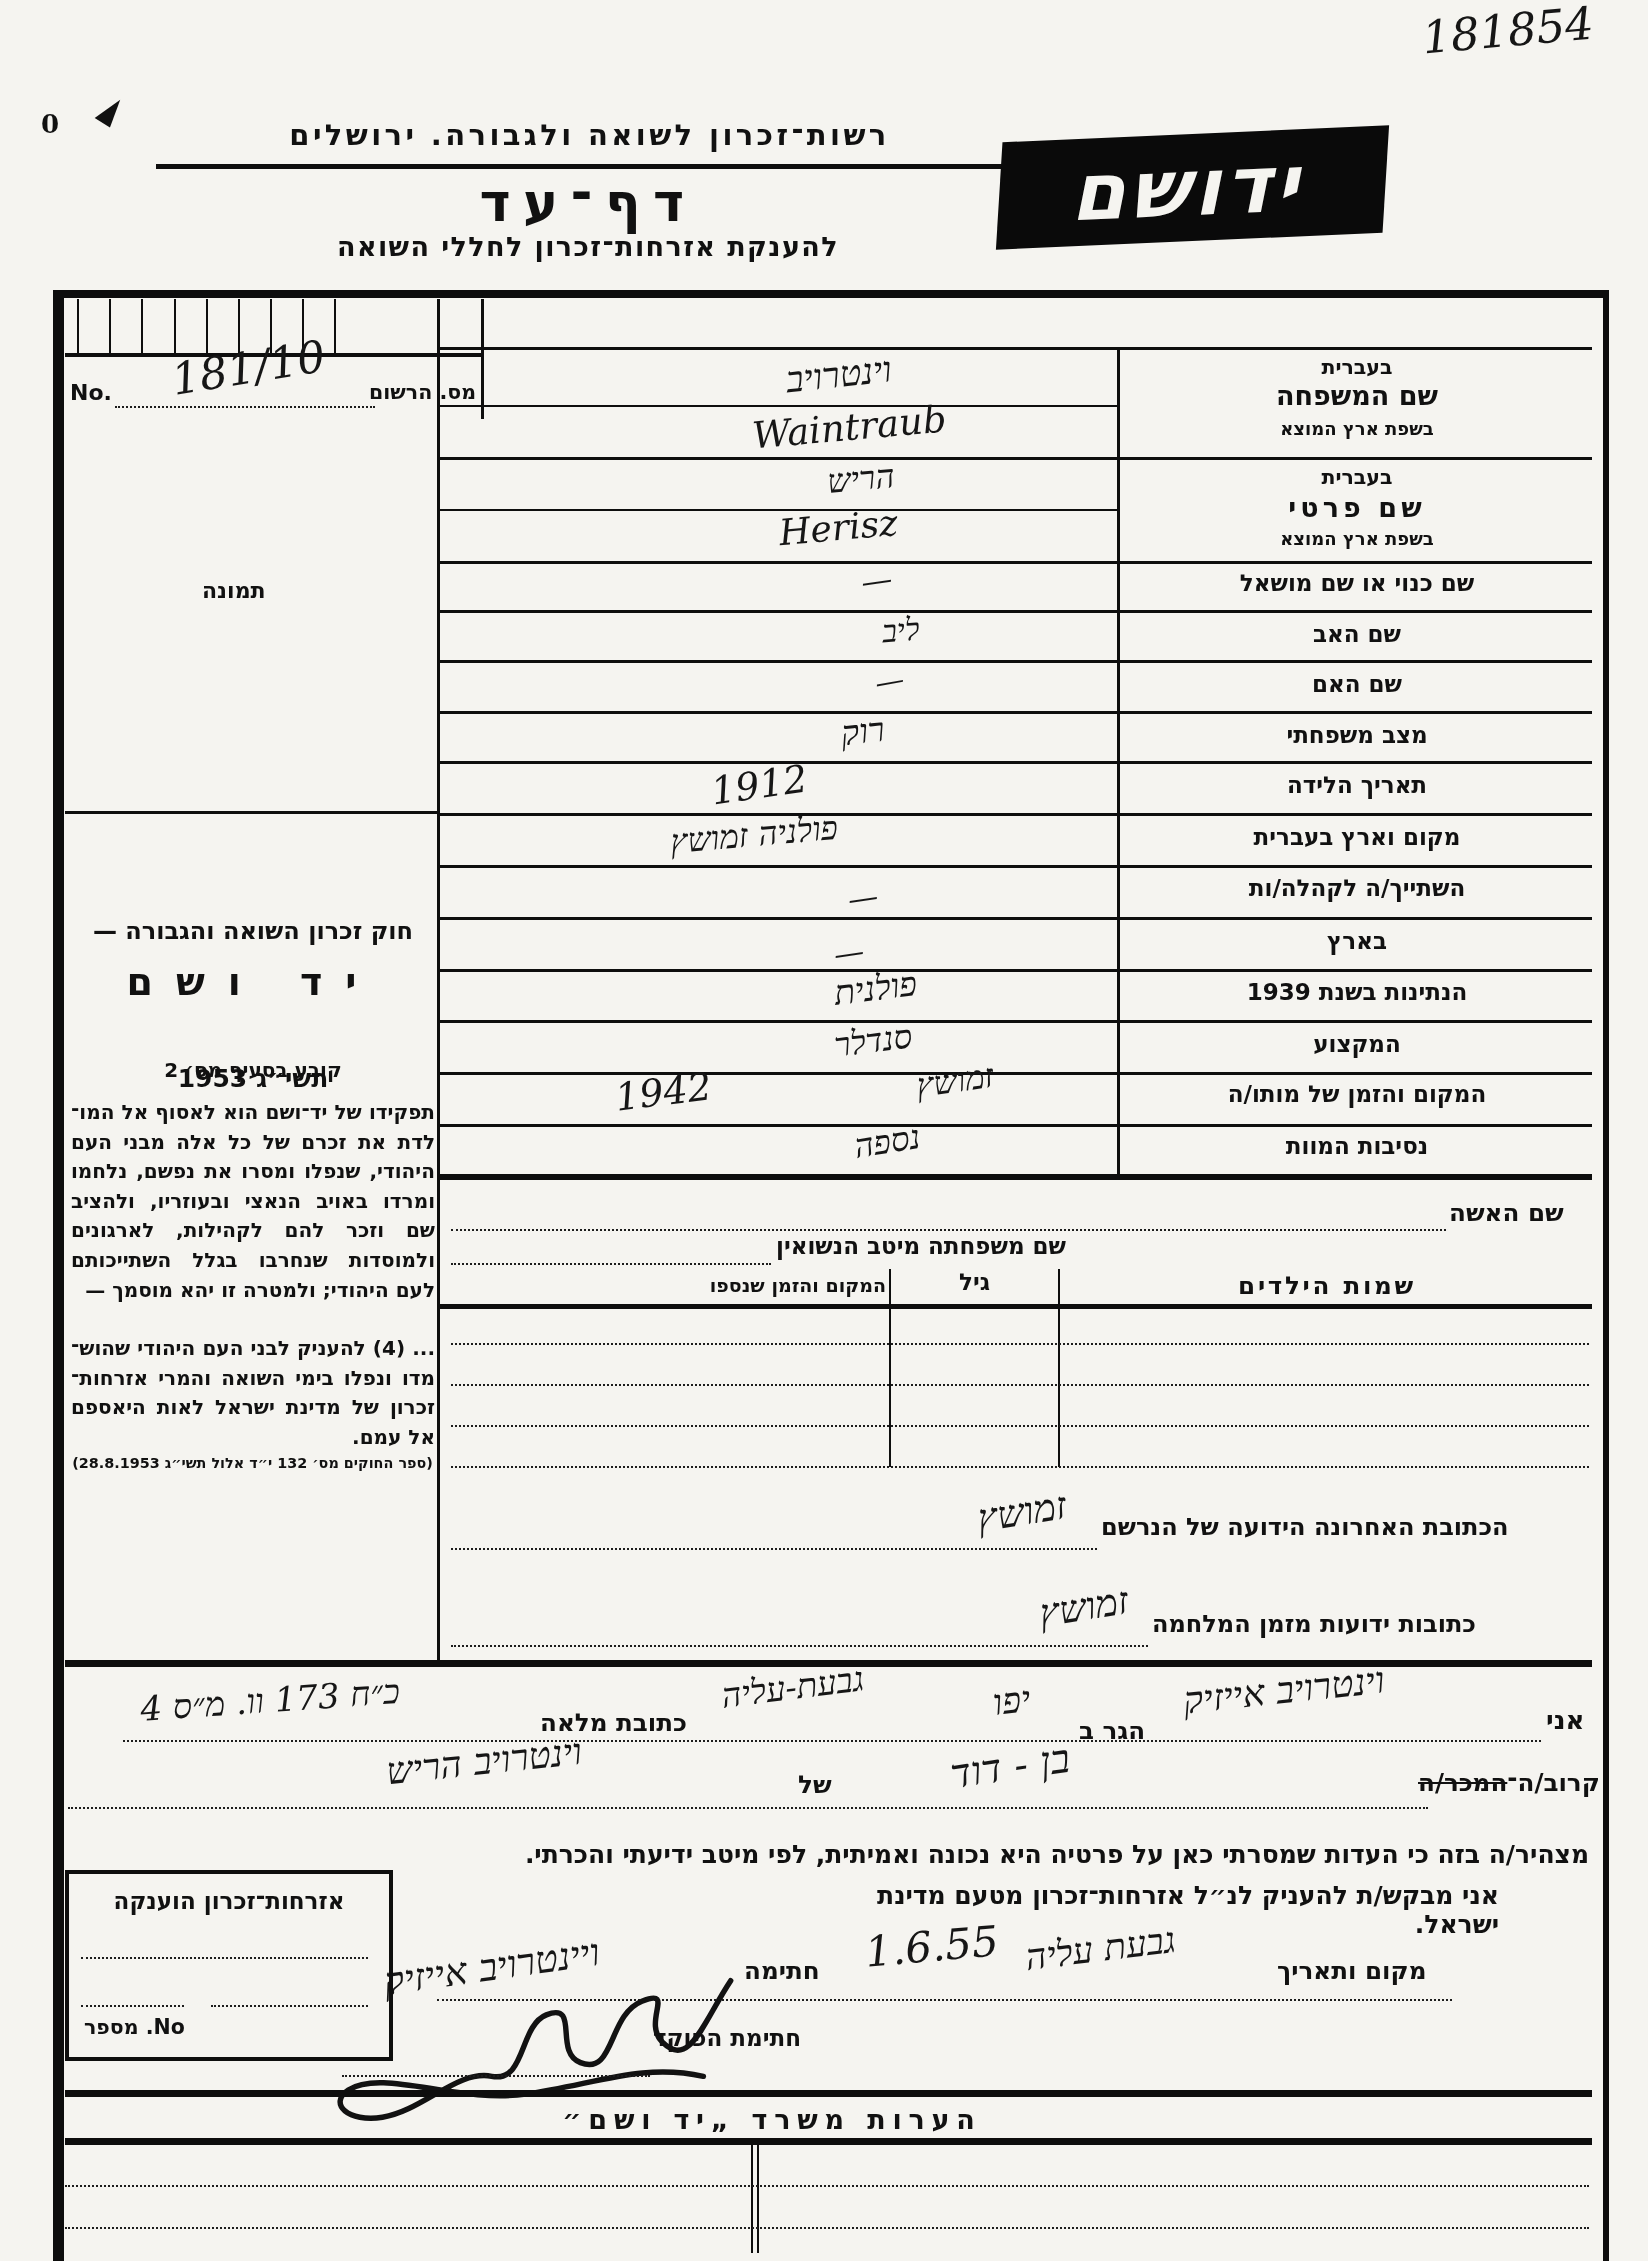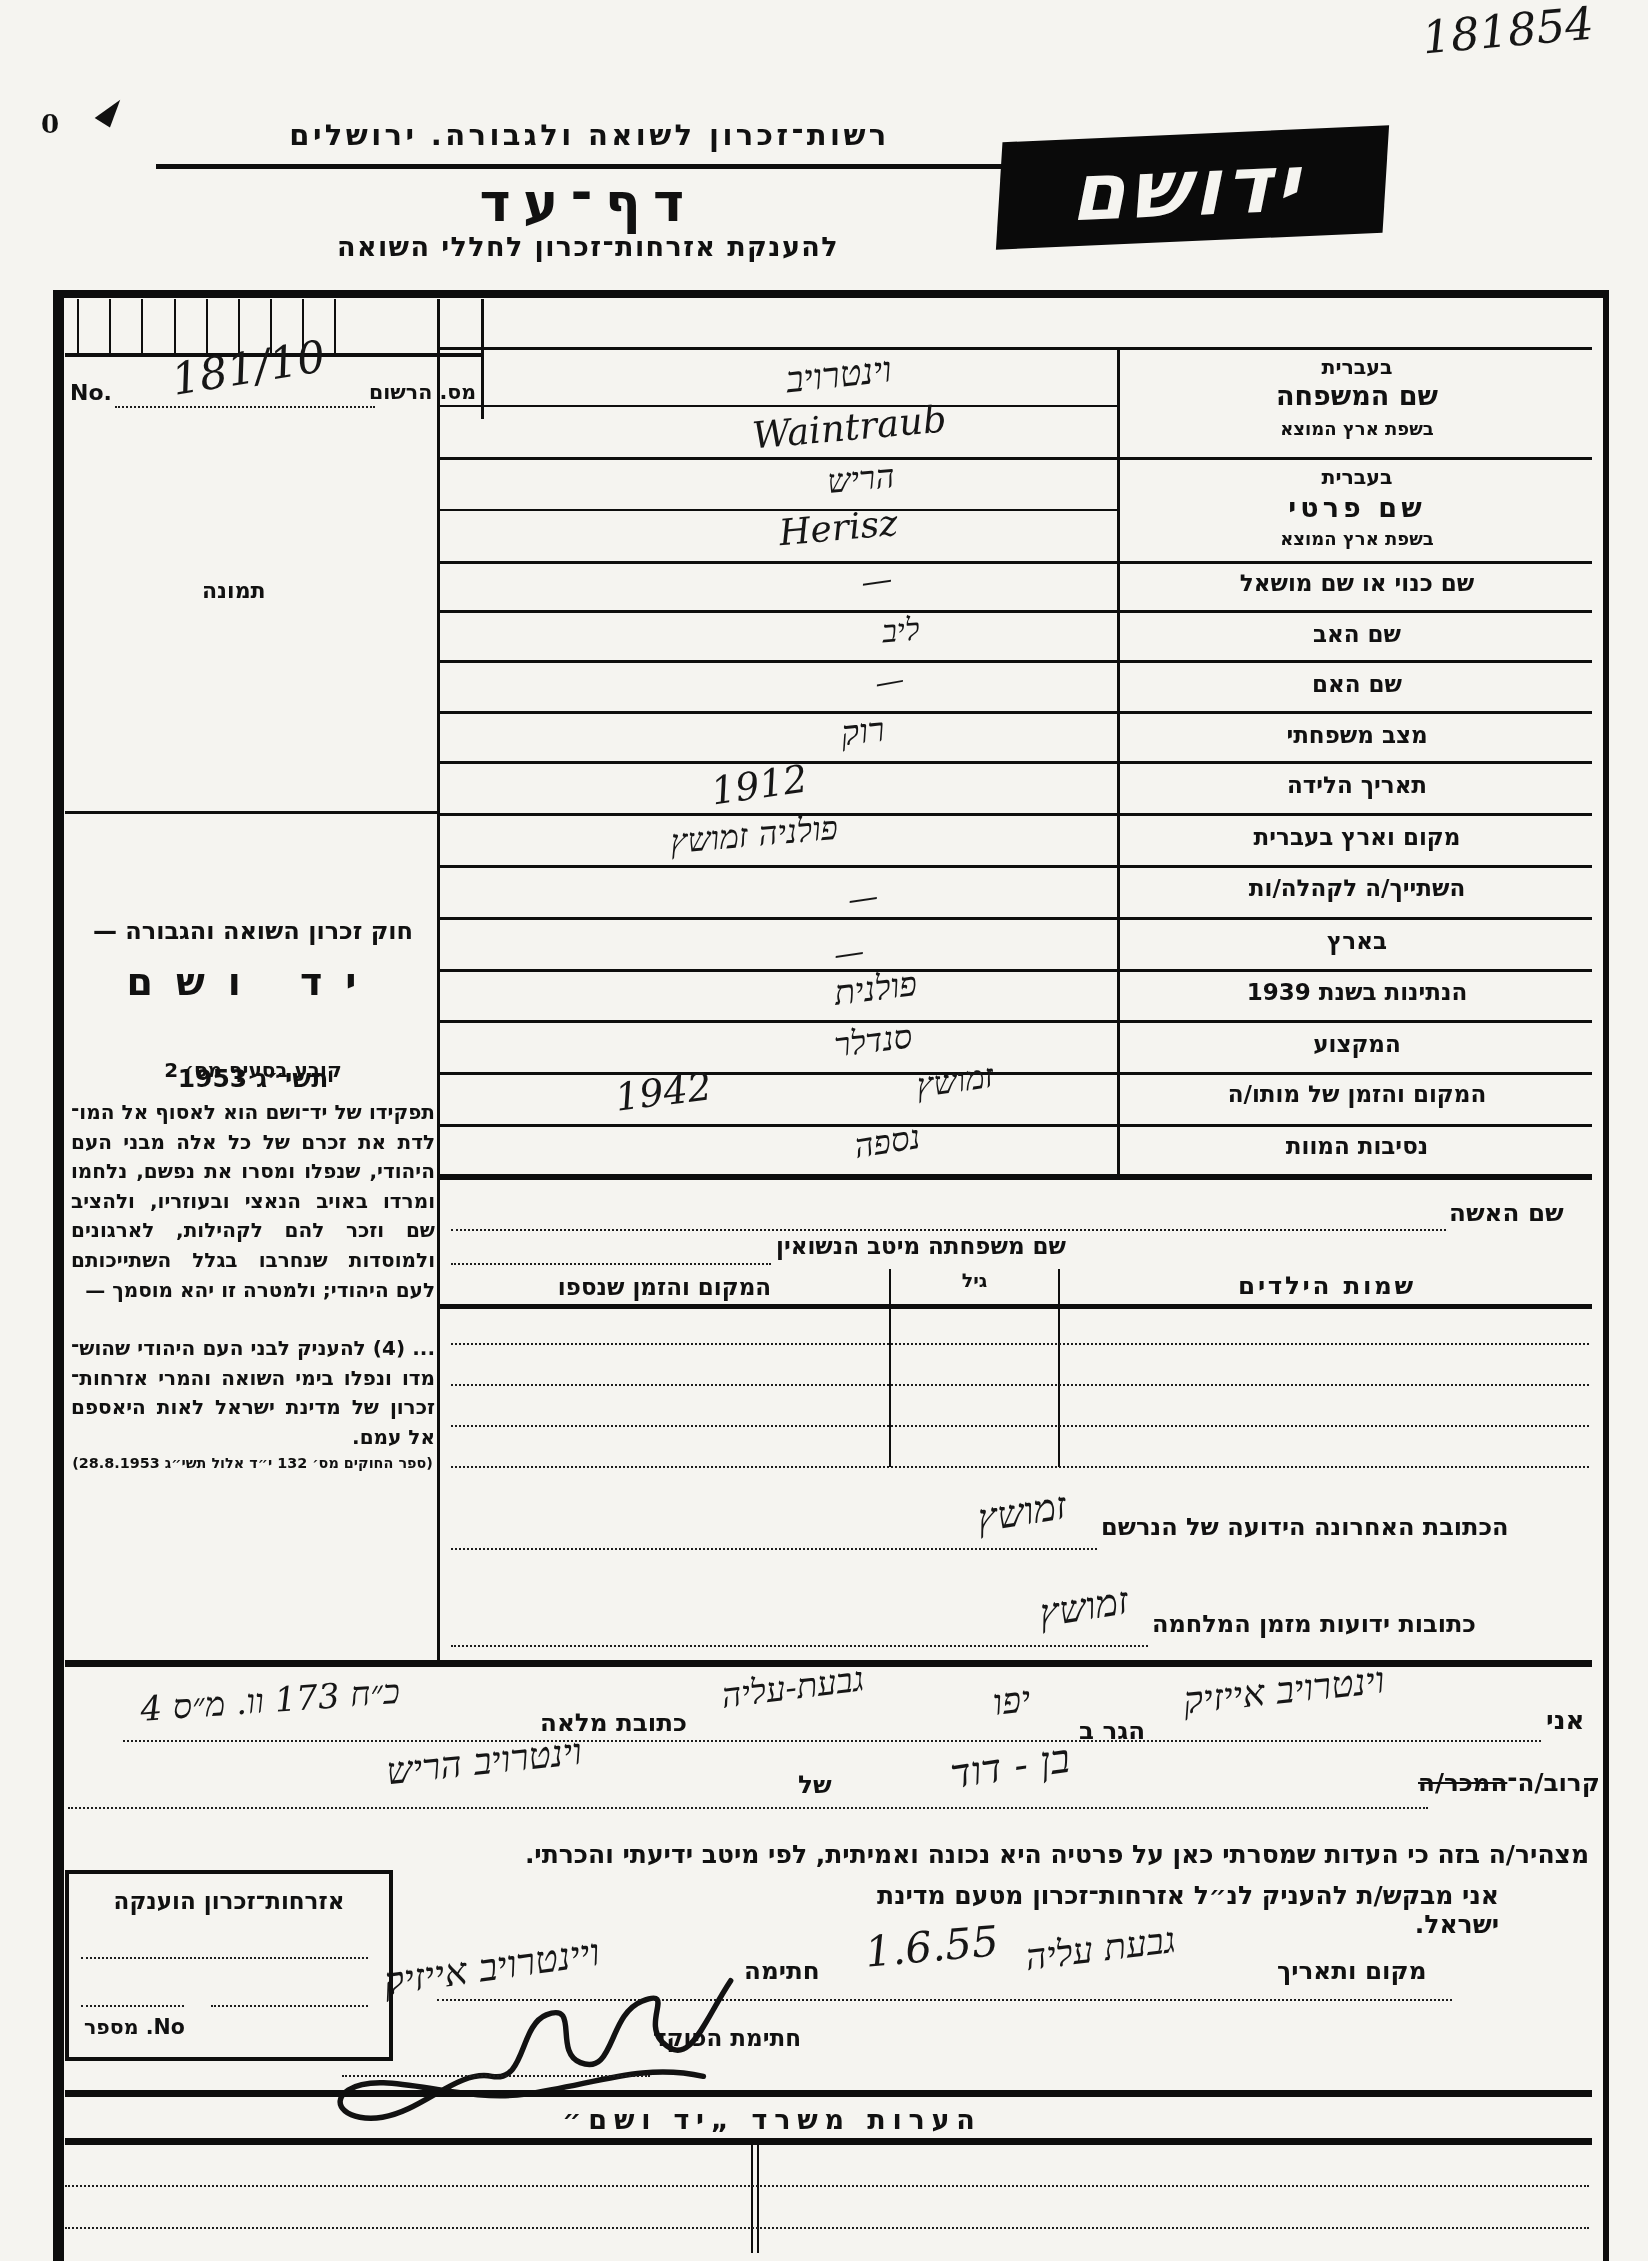--- a/index.html
+++ b/index.html
@@ -128,22 +128,22 @@
   <div class="abs hw ltr" style="left:615px;top:1070px;font-size:38px;transform:rotate(-7deg);">1942</div>
   <div class="abs hw" style="left:916px;top:1061px;font-size:33px;transform:rotate(-8deg);">זמושץ</div>
   <div class="abs hw" style="left:854px;top:1122px;font-size:33px;transform:rotate(-9deg);">נספה</div>
 
   <div class="abs p" style="left:1449px;top:1198px;font-size:24.6px;">שם האשה</div>
   <div class="abs dot" style="left:451px;top:1229px;width:995px;"></div>
   <div class="abs p" style="left:776px;top:1233px;font-size:23px;">שם משפחתה מיטב הנשואין</div>
   <div class="abs dot" style="left:451px;top:1263px;width:320px;"></div>
 
   <div class="abs p ctr" style="left:1061px;top:1271px;width:532px;font-size:24.6px;letter-spacing:2.7px;">שמות הילדים</div>
-  <div class="abs p ctr" style="left:891px;top:1269px;width:167px;font-size:19px;">גיל</div>
-  <div class="abs p ctr" style="left:443px;top:1274px;width:443px;font-size:23px;">המקום והזמן שנספו</div>
+  <div class="abs p ctr" style="left:891px;top:1269px;width:167px;font-size:23px;">גיל</div>
+  <div class="abs p ctr" style="left:443px;top:1274px;width:443px;font-size:19px;text-align:right;">המקום והזמן שנספו</div>
   <div class="abs ln" style="left:440px;top:1304px;width:1152px;height:4.8px;"></div>
   <div class="abs ln" style="left:889px;top:1269px;width:2.1px;height:198px;"></div>
   <div class="abs ln" style="left:1058px;top:1269px;width:2.1px;height:198px;"></div>
   <div class="abs dot" style="left:451px;top:1343px;width:1138px;"></div>
   <div class="abs dot" style="left:451px;top:1384px;width:1138px;"></div>
   <div class="abs dot" style="left:451px;top:1425px;width:1138px;"></div>
   <div class="abs dot" style="left:451px;top:1466px;width:1138px;"></div>
 
   <div class="abs p" style="left:1101px;top:1513px;width:492px;font-size:24px;text-align:left;">הכתובת האחרונה הידועה של הנרשם</div>
   <div class="abs dot" style="left:451px;top:1548px;width:646px;"></div>

